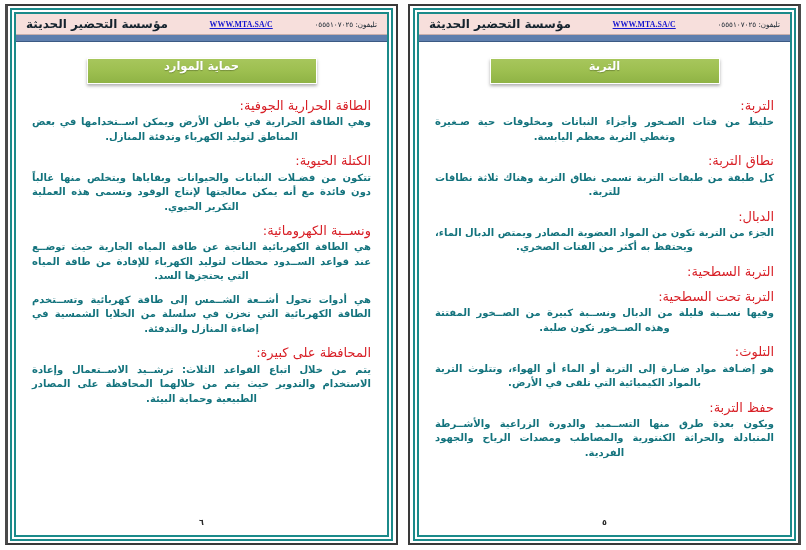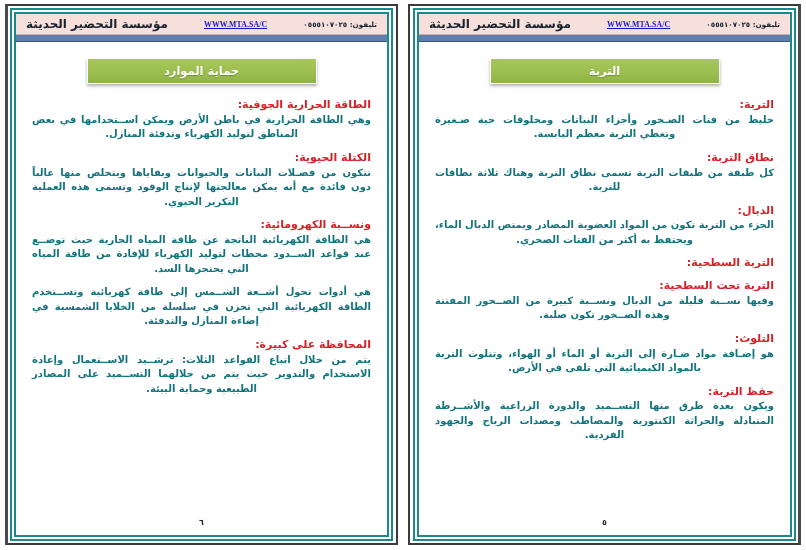--- a/index.html
+++ b/index.html
@@ -88,21 +88,21 @@
     font-weight: bold;
     text-decoration: underline;
     direction: ltr;
     letter-spacing: 0.1px;
     white-space: nowrap;
     font-family: Liberation Serif, serif;
   }
   .hdr-phone {
     font-size: 7.2px;
     color: #15232e;
-    font-weight: bold;
+    font-weight: normal;
     white-space: nowrap;
     direction: rtl;
   }
 
   .hdr-rule {
     height: 6px;
     background: #5f7fae;
     border-bottom: 1px solid #3c5a84;
     flex: 0 0 auto;
   }
@@ -123,40 +123,40 @@
     justify-content: center;
     margin: 8px 0 14px 0;
   }
   .banner {
     width: 230px;
     height: 26px;
     background: linear-gradient(to bottom, #a7c65c 0%, #9dbf50 50%, #8fb345 100%);
     border: 1px solid #ffffff;
     box-shadow: 0 2px 3px rgba(80,80,80,0.45);
     display: flex;
-    align-items: center;
+    align-items: flex-start;
     justify-content: center;
     box-sizing: border-box;
   }
   .banner-text {
     color: #ffffff;
     font-size: 11.5px;
     font-weight: bold;
     text-shadow: 0 1px 1px rgba(0,0,0,0.25);
   }
 
   
   .sections {
     padding: 0 4px;
   }
   .section { margin-bottom: 9px; }
   .sec-head {
     color: #d81f26;
-    font-size: 11px;
-    font-weight: bold;
+    font-size: 13px;
+    font-weight: normal;
     text-align: right;
     line-height: 1.25;
     margin: 0 0 1px 0;
   }
   .sec-body {
     color: #13737d;
     font-size: 10px;
     font-weight: bold;
     text-align: justify;
     text-align-last: center;
@@ -269,21 +269,21 @@
             </div>
             <div class="section">
               <p class="sec-head">ونســبة الكهرومائية:</p>
               <p class="sec-body">هي الطاقة الكهربائية الناتجة عن طاقة المياه الجارية حيث توضــع عند قواعد الســدود محطات لتوليد الكهرباء للإفادة من طاقة المياه التي يحتجزها السد.</p>
             </div>
             <div class="section">
               <p class="sec-body">هي أدوات تحول أشــعة الشــمس إلى طاقة كهربائية وتســتخدم الطاقة الكهربائية التي تخزن في سلسلة من الخلايا الشمسية في إضاءة المنازل والتدفئة.</p>
             </div>
             <div class="section">
               <p class="sec-head">المحافظة على كبيرة:</p>
-              <p class="sec-body">يتم من خلال اتباع القواعد الثلاث: ترشــيد الاســتعمال وإعادة الاستخدام والتدوير حيث يتم من خلالهما التســميد على المصادر الطبيعية وحماية البيئة.</p>
+              <p class="sec-body">يتم من خلال اتباع القواعد الثلاث: ترشــيد الاســتعمال وإعادة الاستخدام والتدوير حيث يتم من خلالهما المحافظة على المصادر الطبيعية وحماية البيئة.</p>
             </div>
           </div>
 
           <div class="pagenum">٦</div>
         </div>
 
       </div>
     </div>
   </div>
 

